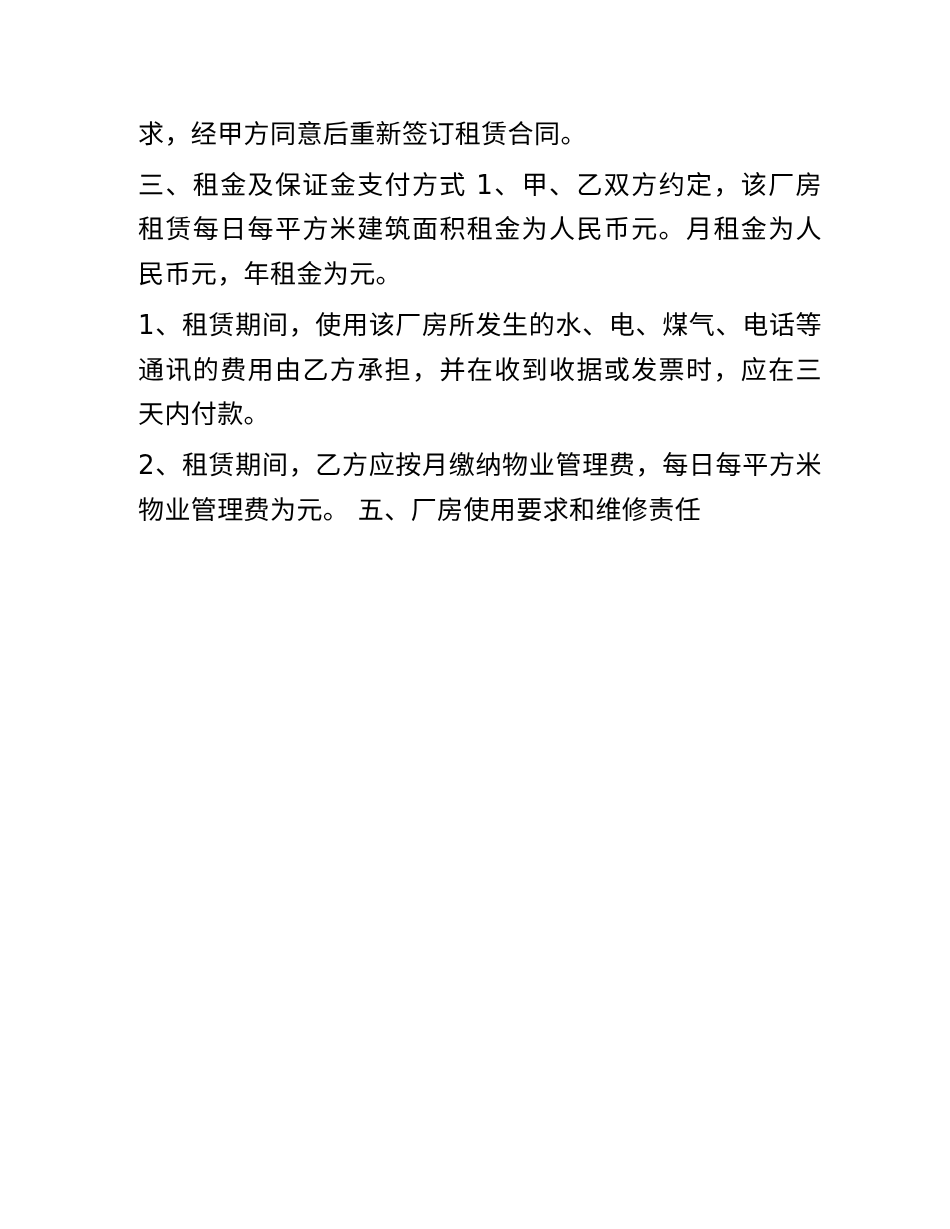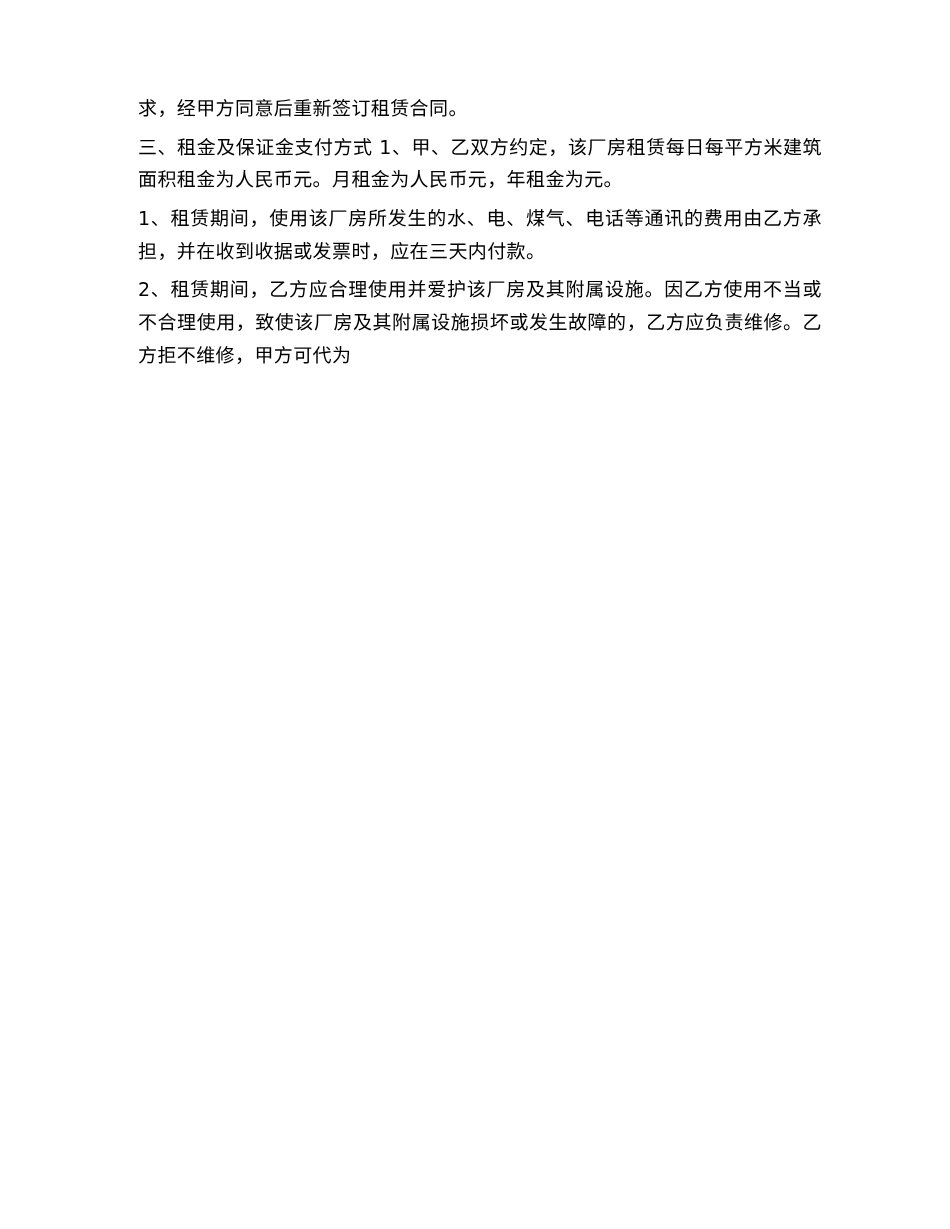--- a/index.html
+++ b/index.html
@@ -16,37 +16,38 @@
   }
   .page {
     width: 950px;
     height: 1229px;
     box-sizing: border-box;
     padding: 92px 128px 40px 138px;
     background: #ffffff;
     position: relative;
   }
   .doc-body {
-    font-size: 19px;
+    font-size: 26px;
     line-height: 1.72;
     letter-spacing: 0.4px;
     text-align: justify;
     text-justify: inter-ideograph;
+    margin-top: 20px;
   }
   .para {
     margin: 0 0 6px 0;
     word-break: break-all;
   }
   .para:last-child {
     margin-bottom: 0;
   }
 </style>
 </head>
 <body>
 
 <div class="page">
   <div class="doc-body">
     <p class="para">求，经甲方同意后重新签订租赁合同。</p>
     <p class="para">三、租金及保证金支付方式 1、甲、乙双方约定，该厂房租赁每日每平方米建筑面积租金为人民币元。月租金为人民币元，年租金为元。</p>
     <p class="para">1、租赁期间，使用该厂房所发生的水、电、煤气、电话等通讯的费用由乙方承担，并在收到收据或发票时，应在三天内付款。</p>
-    <p class="para">2、租赁期间，乙方应合理使用并爱护该厂房及其附属设施。因乙方使用不当或不合理使用，致使该厂房及其附属设施损坏或发生故障的，乙方应负责维修。乙方拒不维修，甲方可代为</p>
+    <p class="para">2、租赁期间，乙方应按月缴纳物业管理费，每日每平方米物业管理费为元。 五、厂房使用要求和维修责任</p>
   </div>
 </div>
 
 </body></html>

